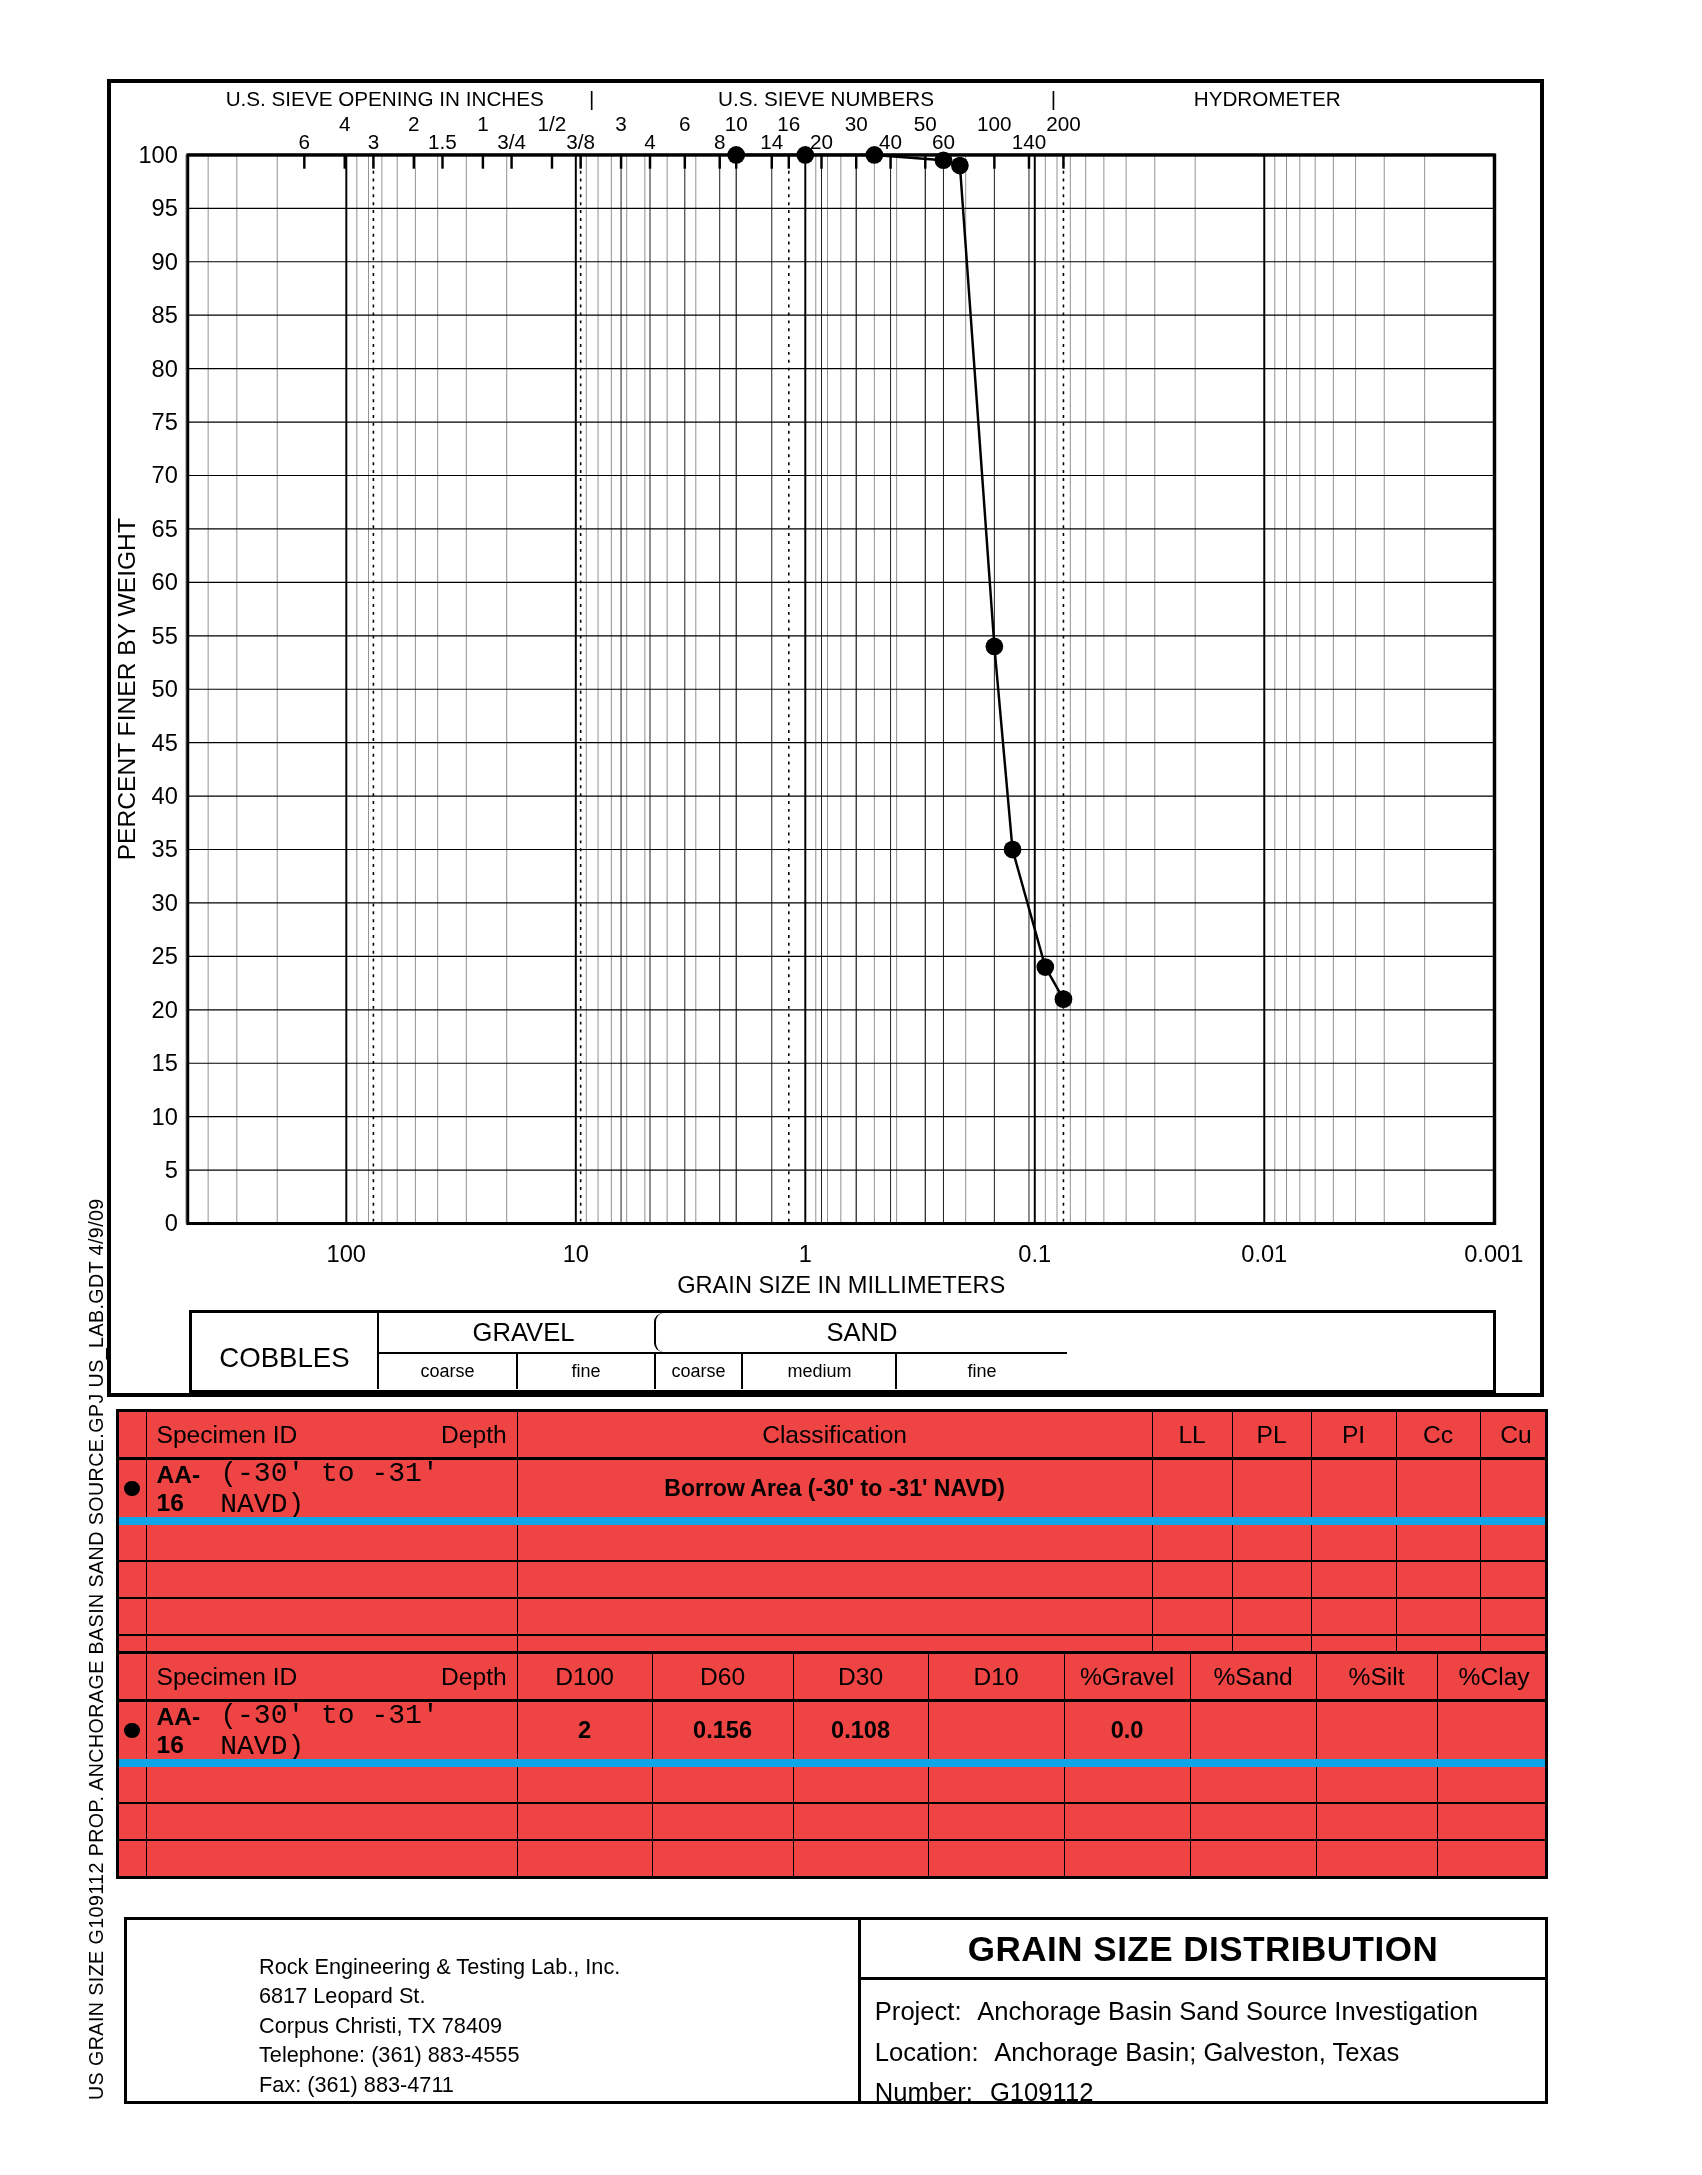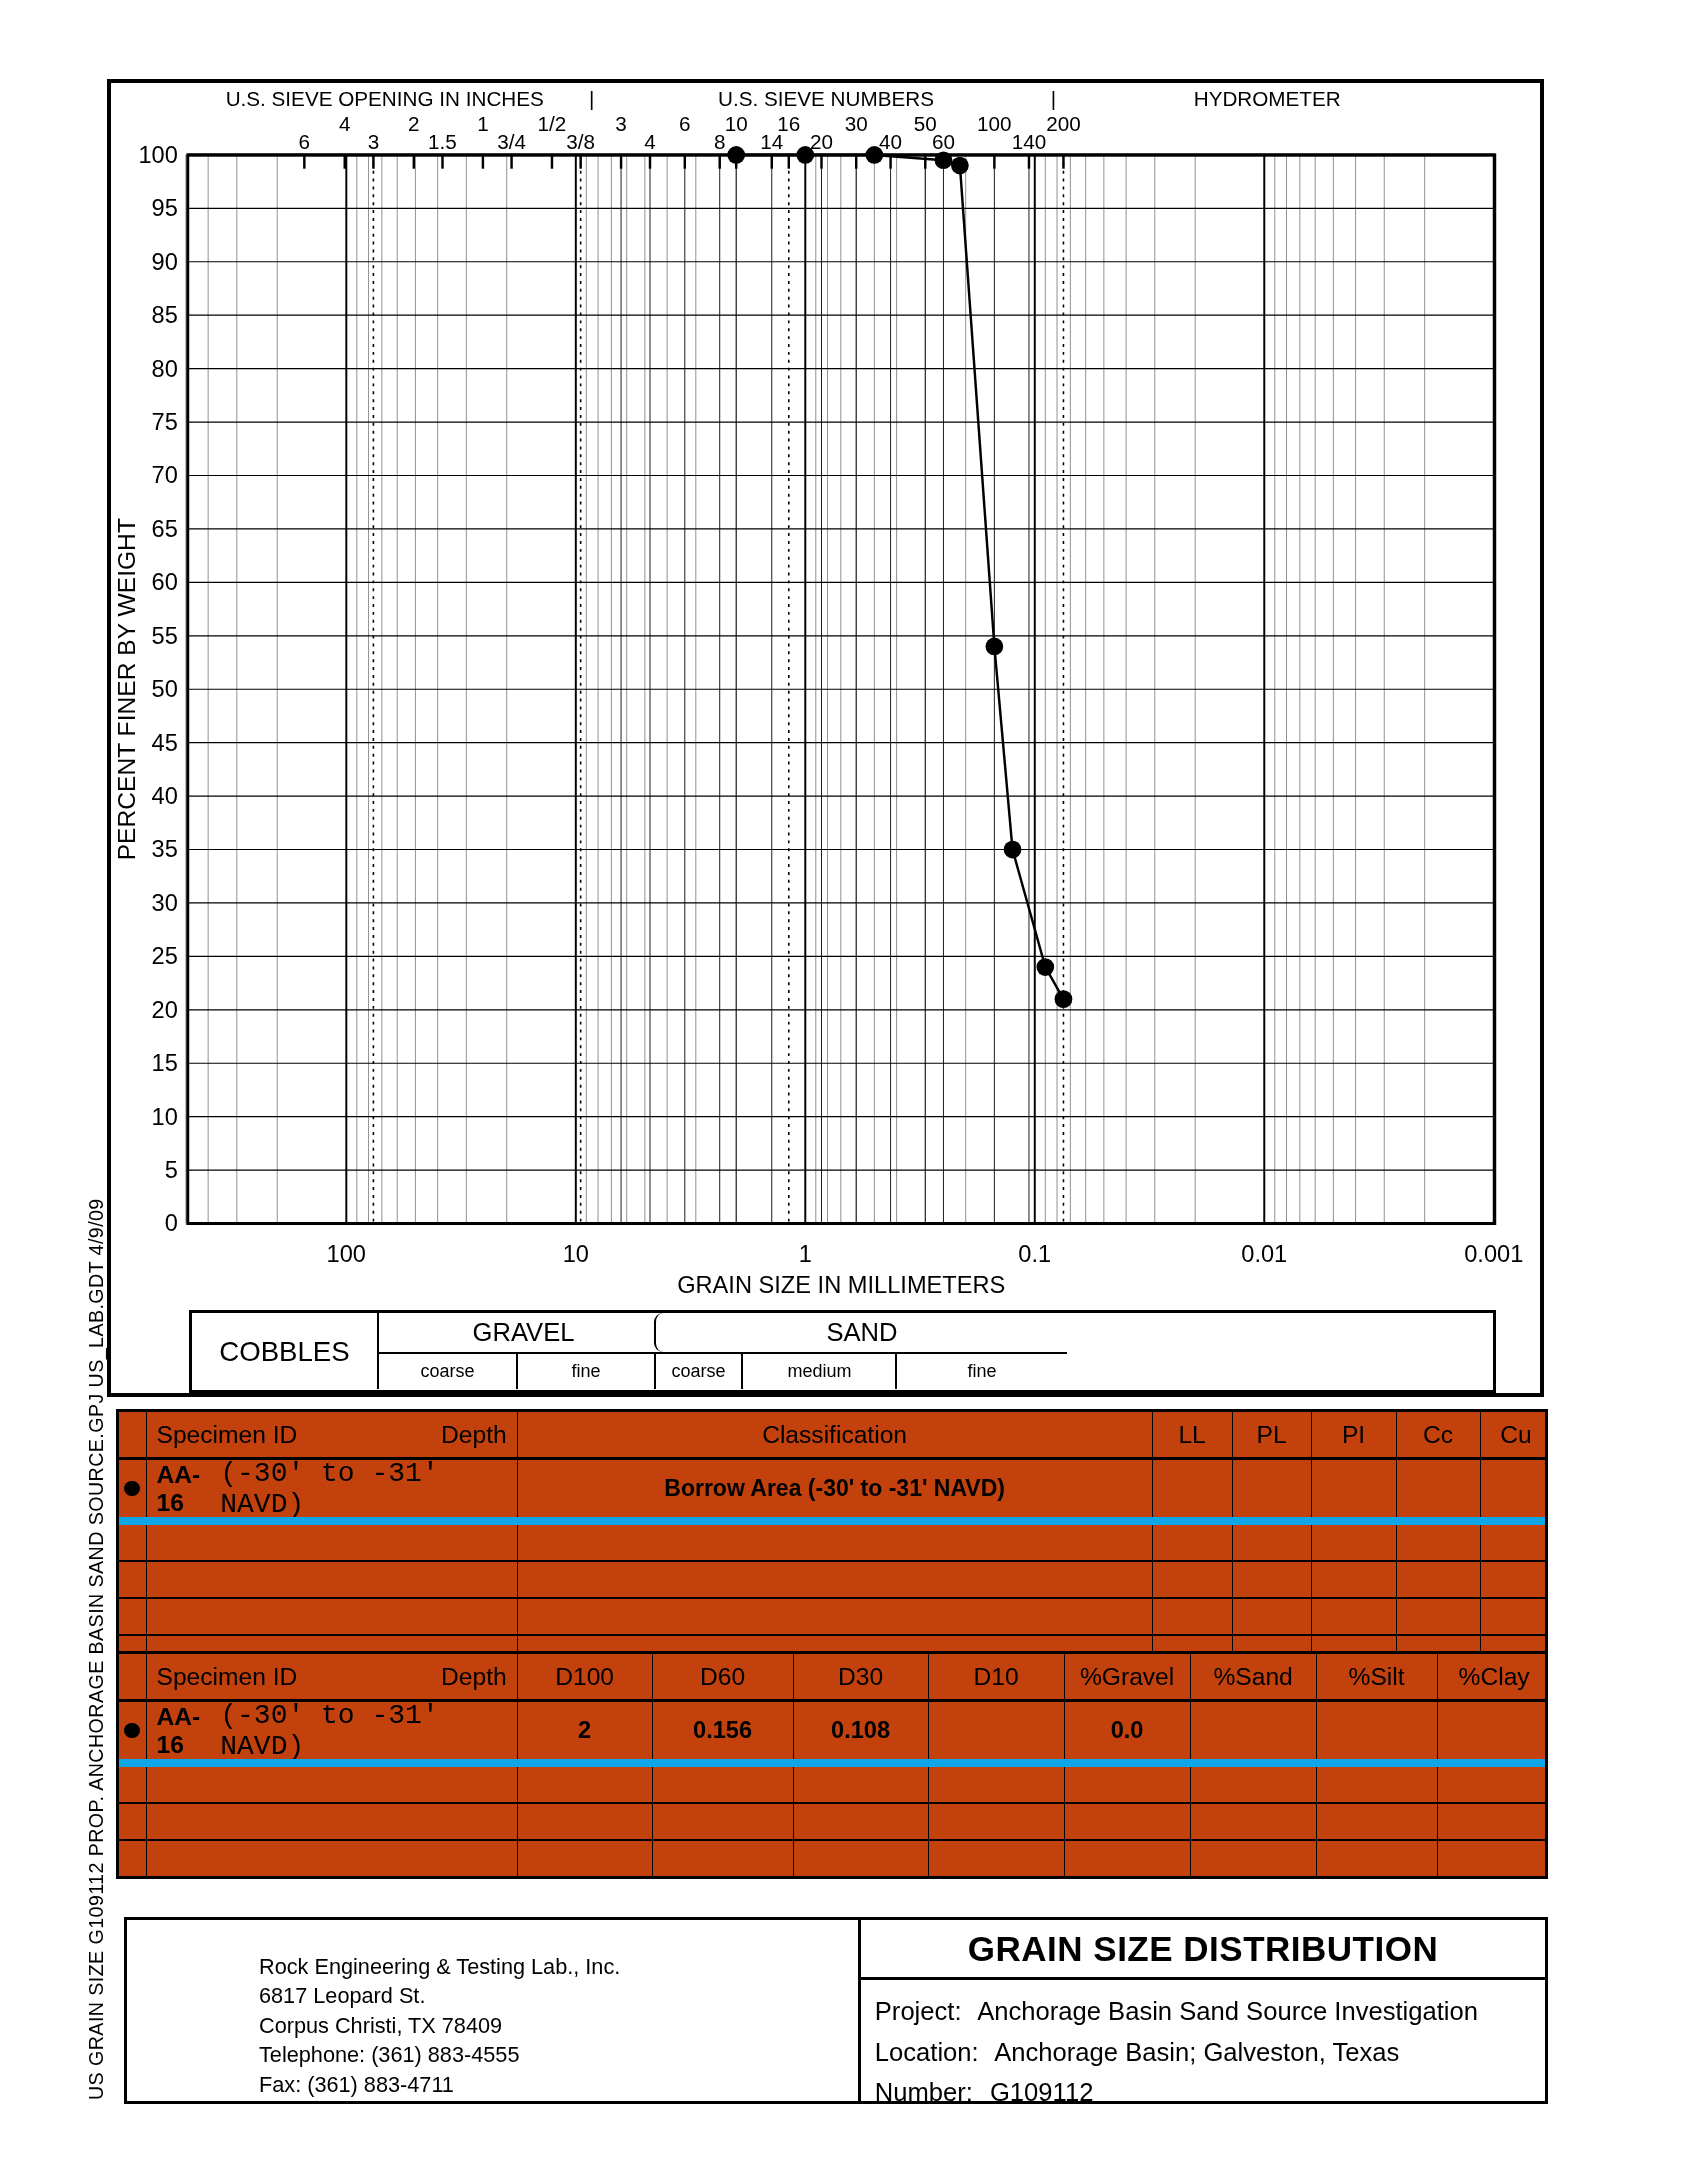--- a/index.html
+++ b/index.html
@@ -6,27 +6,27 @@
   body{width:1702px;height:2175px;position:relative;font-family:"Liberation Sans",sans-serif;color:#000;}
   .abs{position:absolute;box-sizing:border-box;}
   
   #sidebar-text{left:85px;top:2100px;transform-origin:0 0;transform:rotate(-90deg);white-space:nowrap;font-size:19.7px;letter-spacing:0.4px;}
   
   #chart-frame{left:107px;top:79px;width:1437px;height:1318px;border:4.9px solid #000;background:#fff;}
   #plot{position:absolute;left:-4.9px;top:-4.9px;}
   
   #class-bar{left:189px;top:1310px;width:1307px;height:83px;border:3px solid #000;}
   .cb-cell{position:absolute;box-sizing:border-box;display:flex;align-items:center;justify-content:center;border-left:2px solid #000;}
-  .cb-cell.first{border-left:none;}
+  .cb-cell.first{border-left:none;margin-top:6px;}
   .cb-big{font-size:27.6px;}
   .cb-mid{font-size:25.6px;}
   .cb-sub{font-size:18px;}
   .cb-hline{position:absolute;left:0;right:0;height:2px;background:#000;}
   
-  .dtable{left:116px;width:1432px;border:3px solid #000;background:#c2410c;}
+  .dtable{left:116px;width:1432px;border:3px solid #000;background:#ef4444;}
   #table1{top:1409px;}
   #table2{top:1651px;}
   .trow{display:grid;}
   .t1cols{grid-template-columns:27.6px 371px 635px 80px 79px 85px 84px 71px;}
   .t2cols{grid-template-columns:27.6px 371px 135px 141px 135px 136px 126px 126px 121px 113px;}
   .hrow{height:45px;border-bottom:3px solid #000;font-size:24.6px;}
   .drow{height:57px;border-bottom:8px solid #0ea5e9;}
   .erow{height:35px;border-bottom:2px solid #000;}
   .trow:last-child{border-bottom:none;}
   .cell{border-right:1px solid #000;display:flex;align-items:center;justify-content:center;overflow:hidden;}

